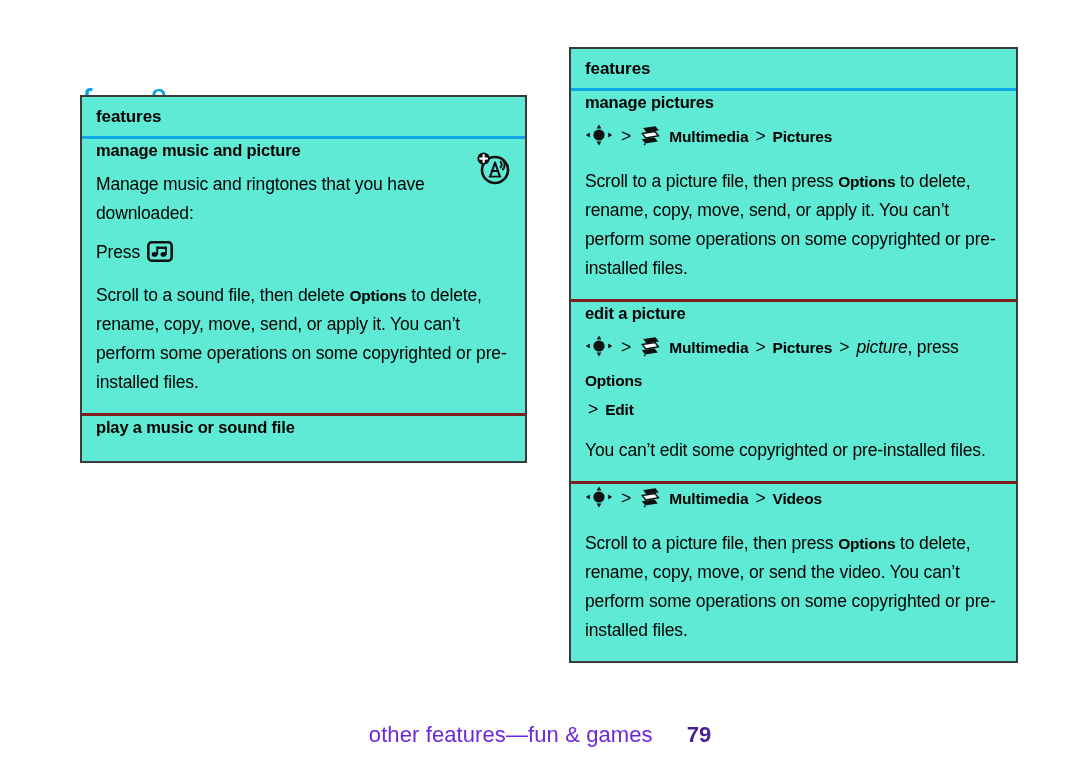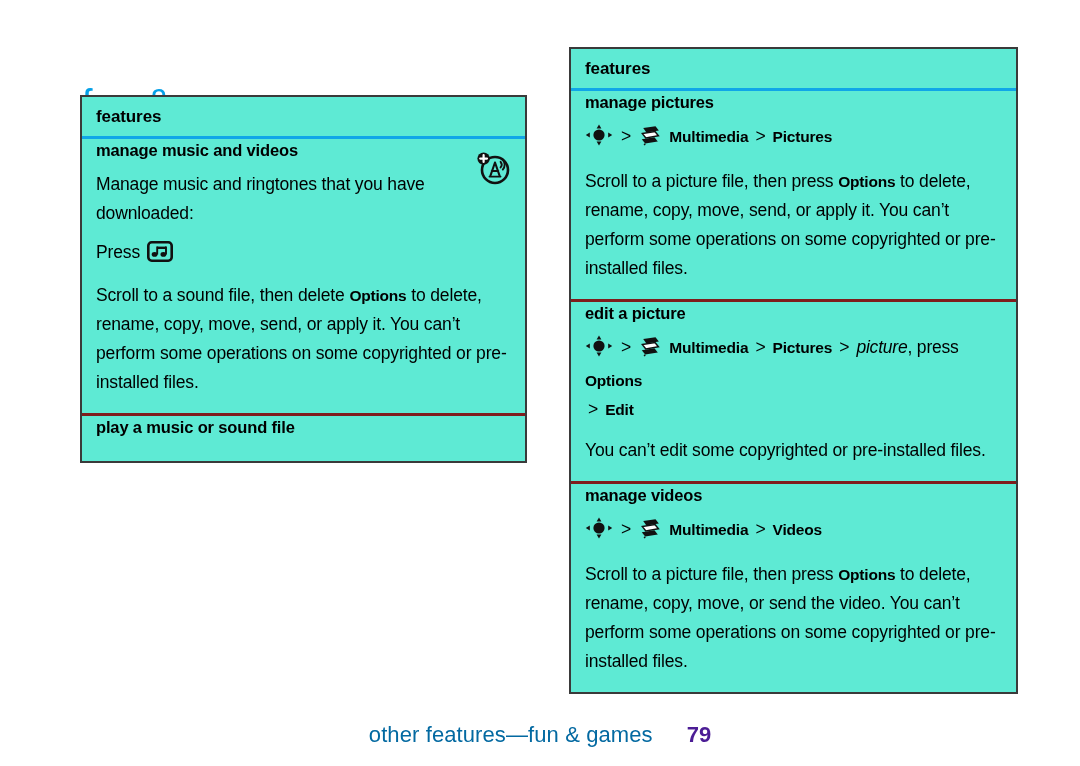--- a/index.html
+++ b/index.html
@@ -134,21 +134,21 @@
     right: 0;
     bottom: 18px;
     text-align: center;
   }
   .footer-inner {
     display: inline-block;
     position: relative;
   }
   .footer-text {
     font-size: 22px;
-    color: #0369a1;
+    color: #6d28d9;
     letter-spacing: 0.1px;
   }
   .footer-page {
     font-size: 22px;
     font-weight: bold;
     color: #4c1d95;
     margin-left: 34px;
   }
 </style>
 </head>
@@ -170,21 +170,21 @@
         <path d="M14.5 26.6 L25.5 26.6" stroke="#111" stroke-width="1.9" stroke-linecap="round"></path>
 
         <path d="M25.6 11.8 a4.4 4.4 0 0 1 0 5.6" fill="none" stroke="#111" stroke-width="1.9" stroke-linecap="round"></path>
         <path d="M27.8 9.6 a7.6 7.6 0 0 1 0 10" fill="none" stroke="#111" stroke-width="1.9" stroke-linecap="round"></path>
 
         <circle cx="8.6" cy="8.6" r="6.2" fill="#111"></circle>
         <path d="M8.6 5.2 L8.6 12 M5.2 8.6 L12 8.6" stroke="#fff" stroke-width="2.2" stroke-linecap="round"></path>
       </svg>
     </span>
 
-    <div class="sec-title">manage music and videos</div>
+    <div class="sec-title">manage music and picture</div>
 
     <p class="para tight">Manage music and ringtones that you have downloaded:</p>
 
     <p class="para tight">
       <span>Press</span>
       <span class="key-music">
         <svg width="26" height="21" viewBox="0 0 26 21">
           <rect x="1.3" y="1.3" width="23.4" height="18.4" rx="3.4" ry="3.4" fill="none" stroke="#111" stroke-width="2.6"></rect>
           <ellipse cx="7.6" cy="13.4" rx="2.9" ry="2.4" fill="#111"></ellipse>
           <ellipse cx="16.4" cy="13.4" rx="2.9" ry="2.4" fill="#111"></ellipse>
@@ -267,21 +267,20 @@
       <span class="i">picture</span><span class="plain">, press </span><span>Options</span>
       <br>
       <span class="sep">&gt;</span>
       <span>Edit</span>
     </div>
 
     <p class="para">You can’t edit some copyrighted or pre-installed files.</p>
   </div>
 
   <div class="section">
-    <div class="sec-title">manage videos</div>
 
     <div class="path">
       <span class="nav-key">
         <svg width="28" height="22" viewBox="0 0 28 22">
           <circle cx="14" cy="11" r="5.6" fill="#111"></circle>
           <path d="M14 0.6 L11.6 4.4 L16.4 4.4 Z" fill="#111"></path>
           <path d="M14 21.4 L11.6 17.6 L16.4 17.6 Z" fill="#111"></path>
           <path d="M0.8 11 L4.8 8.6 L4.8 13.4 Z" fill="#111"></path>
           <path d="M27.2 11 L23.2 8.6 L23.2 13.4 Z" fill="#111"></path>
         </svg>

